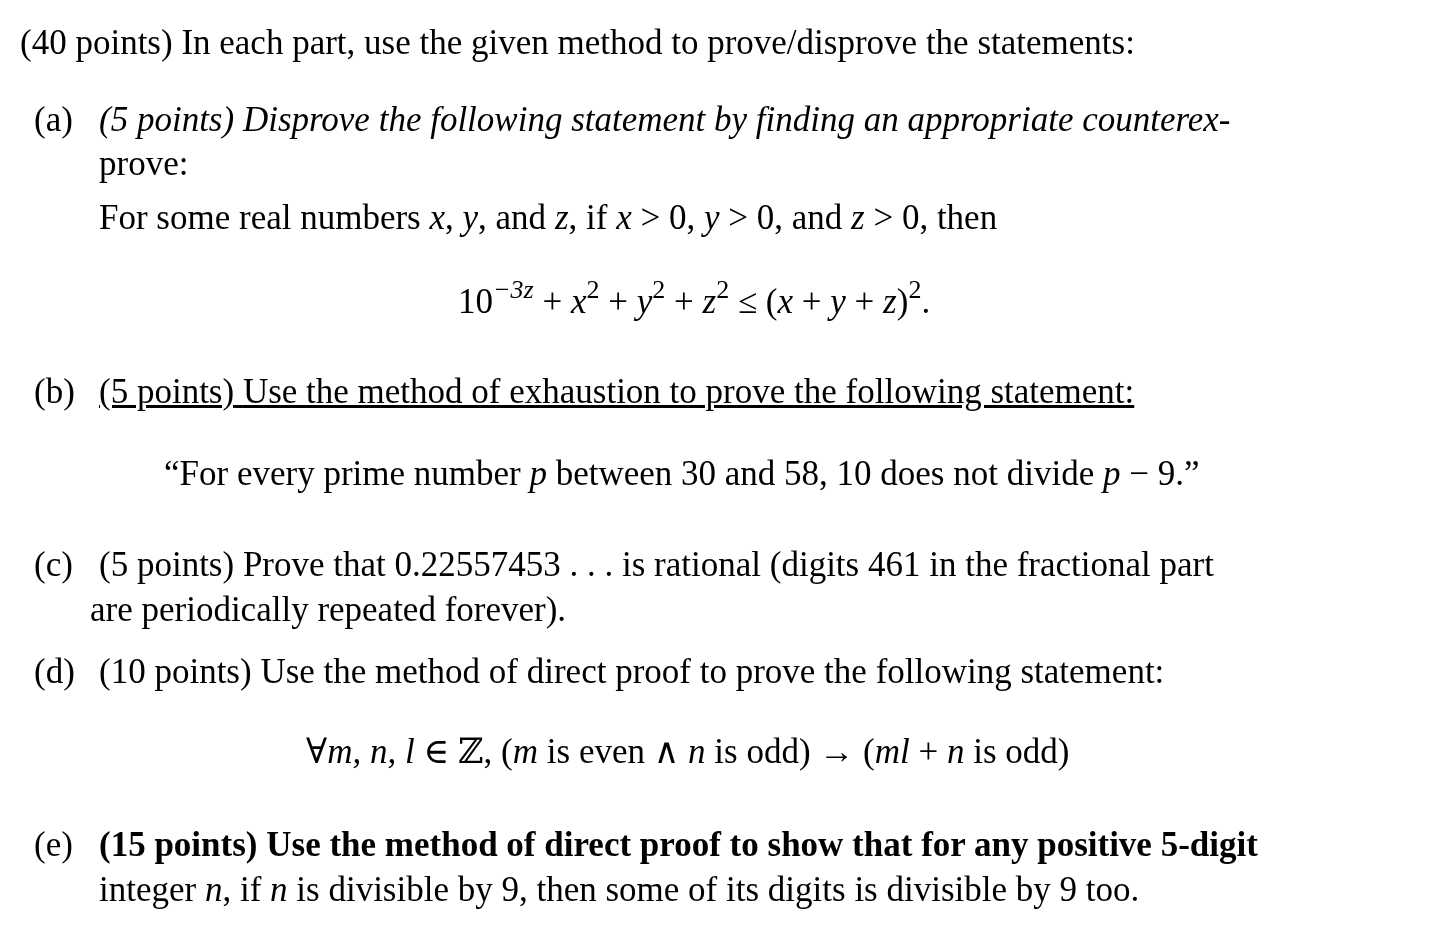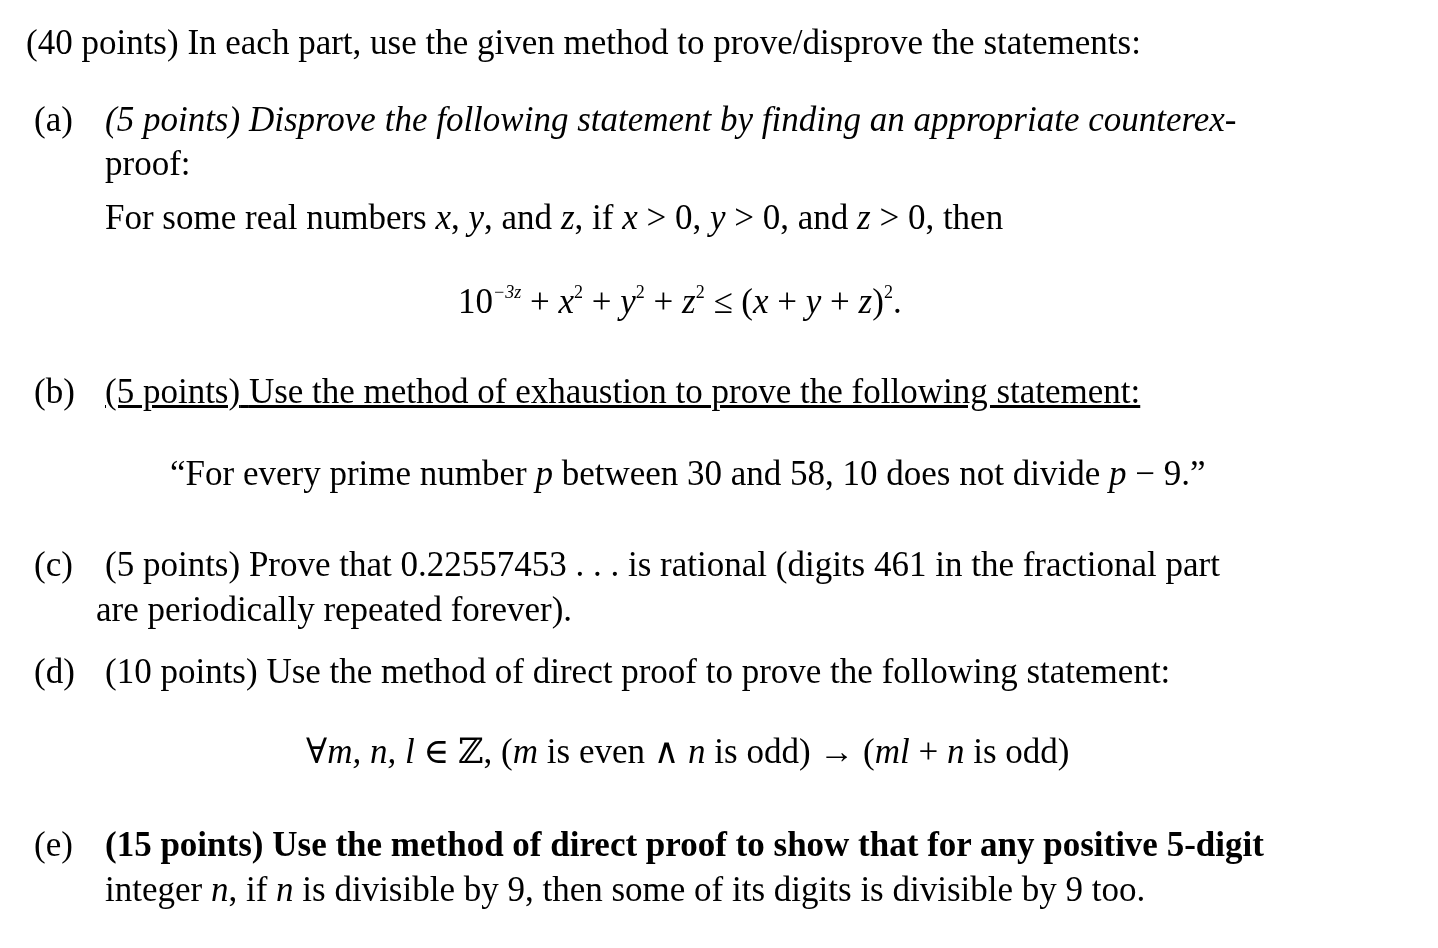--- a/index.html
+++ b/index.html
@@ -2,39 +2,39 @@
 <html><head>
 <meta charset="utf-8">
 <style>
   html, body { margin: 0; padding: 0; background: #ffffff; }
   body {
     width: 1438px; height: 948px; position: relative; overflow: hidden;
     font-family: "Liberation Serif", "DejaVu Serif", serif;
     color: #000000;
     font-size: 35px;
   }
-  .line { position: absolute; white-space: nowrap; line-height: 1; margin-left: 6px; }
+  .line { position: absolute; white-space: nowrap; line-height: 1; }
   .label { position: absolute; white-space: nowrap; line-height: 1; }
   .m { font-style: italic; }
-  .up { font-size: 18px; position: relative; top: -15px; }
+  .up { font-size: 26px; position: relative; top: -15px; }
   .eq { position: absolute; white-space: nowrap; line-height: 1; }
 </style>
 </head>
 <body>
 
 <div>
 
   <div class="line" style="left:20px; top:25px;">(40 points) In each part, use the given method to prove/disprove the statements:</div>
 
   <div class="label" style="left:34px; top:102px;">(a)</div>
   <div class="line" style="left:99px; top:102px;font-style:italic;">
     <span>(5 points)</span>
     <span>Disprove the following statement by finding an appropriate counterex-</span>
   </div>
-  <div class="line" style="left:99px; top:146px;">proof:</div>
+  <div class="line" style="left:99px; top:146px;">prove:</div>
   <div class="line" style="left:99px; top:200px;"><span>For some real numbers </span><span class="m">x</span><span>, </span><span class="m">y</span><span>, and </span><span class="m">z</span><span>, if </span><span class="m">x</span><span> &gt; 0, </span><span class="m">y</span><span> &gt; 0, and </span><span class="m">z</span><span> &gt; 0, then</span></div>
 
   <div class="eq" style="left:458px; top:284px;"><span>10</span><span class="up m">−3z</span><span> + </span><span class="m">x</span><span class="up">2</span><span> + </span><span class="m">y</span><span class="up">2</span><span> + </span><span class="m">z</span><span class="up">2</span><span> ≤ (</span><span class="m">x</span><span> + </span><span class="m">y</span><span> + </span><span class="m">z</span><span>)</span><span class="up">2</span><span>.</span></div>
 
   <div class="label" style="left:34px; top:374px;">(b)</div>
   <div class="line" style="left:99px; top:374px;text-decoration:underline;">
     <span>(5 points)</span>
     <span>Use the method of exhaustion to prove the following statement:</span>
   </div>
   <div class="line" style="left:164px; top:456px;"><span>“For every prime number </span><span class="m">p</span><span> between 30 and 58, 10 does not divide </span><span class="m">p</span><span> − 9.”</span></div>

